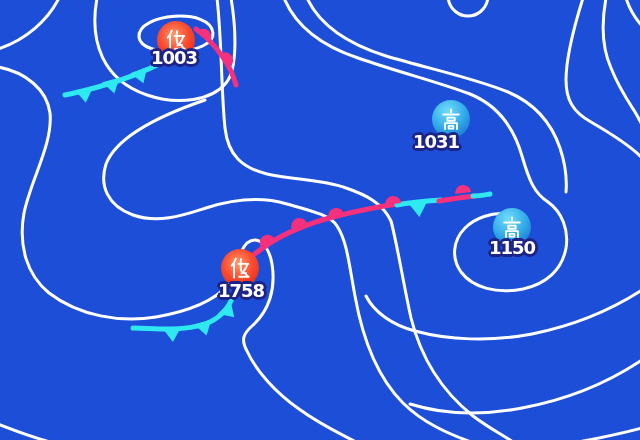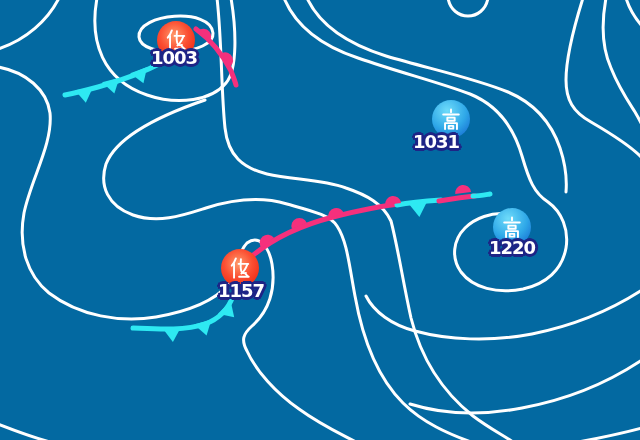--- a/index.html
+++ b/index.html
@@ -1,17 +1,17 @@
 <!DOCTYPE html>
 <html><head>
 <meta charset="utf-8">
 <style>
   html,body{margin:0;padding:0;background:#000;}
   .map-canvas{
-    position:relative;width:640px;height:440px;background:#0369a1;
+    position:relative;width:640px;height:440px;background:#1d4ed8;
     overflow:hidden;font-family:"DejaVu Sans","Liberation Sans",sans-serif;
   }
   .layer{position:absolute;left:0;top:0;}
   
   .isobar{fill:none;stroke:#ffffff;stroke-width:3;stroke-linecap:round;}
   .front-line-warm{fill:none;stroke:#f5307c;stroke-width:5;stroke-linecap:round;}
   .front-line-cold{fill:none;stroke:#2ee9f2;stroke-width:5;stroke-linecap:round;}
   .front-bump{fill:#f5307c;stroke:none;}
   .front-tri{fill:#2ee9f2;stroke:none;}
   
@@ -124,21 +124,21 @@
             <path d="M5.5 7.5 V22.5"></path>
           <path d="M13 2.5 C12.5 9 12.5 13 13.5 15.5 C14.5 17.5 16.5 18 18.5 17.5"></path>
           <path d="M10.5 7.5 H21"></path>
             <path d="M20 8 C18.5 12 16 16 13.5 18"></path>
           <path d="M11 21.5 H21.5"></path>
             <path d="M18.5 19 L20.5 21"></path>
         </g>
       </svg>
     </div>
   </div>
-  <div class="pressure-value lbl-low1013">1157</div>
+  <div class="pressure-value lbl-low1013">1758</div>
 
   <div class="pressure-marker pos-high1031">
     <div class="pressure-circle high">
       <svg class="glyph-svg" width="22" height="22" viewBox="0 0 24 24">
         <g fill="none" stroke="#ffffff" stroke-width="2.1" stroke-linecap="round" stroke-linejoin="round">
           <path d="M12 1.5 V4.5"></path>
             <path d="M3.5 7 H20.5"></path>
           <path d="M8 10.5 H16 V14 H8 Z"></path>
           <path d="M5.5 23 V16.5 H18.5 V23"></path>
           <path d="M9.5 19.5 H14.5 V22.5 H9.5 Z"></path>
@@ -154,15 +154,15 @@
         <g fill="none" stroke="#ffffff" stroke-width="2.1" stroke-linecap="round" stroke-linejoin="round">
           <path d="M12 1.5 V4.5"></path>
             <path d="M3.5 7 H20.5"></path>
           <path d="M8 10.5 H16 V14 H8 Z"></path>
           <path d="M5.5 23 V16.5 H18.5 V23"></path>
           <path d="M9.5 19.5 H14.5 V22.5 H9.5 Z"></path>
         </g>
       </svg>
     </div>
   </div>
-  <div class="pressure-value lbl-high1030">1220</div>
+  <div class="pressure-value lbl-high1030">1150</div>
 
 </div>
 
 </body></html>

